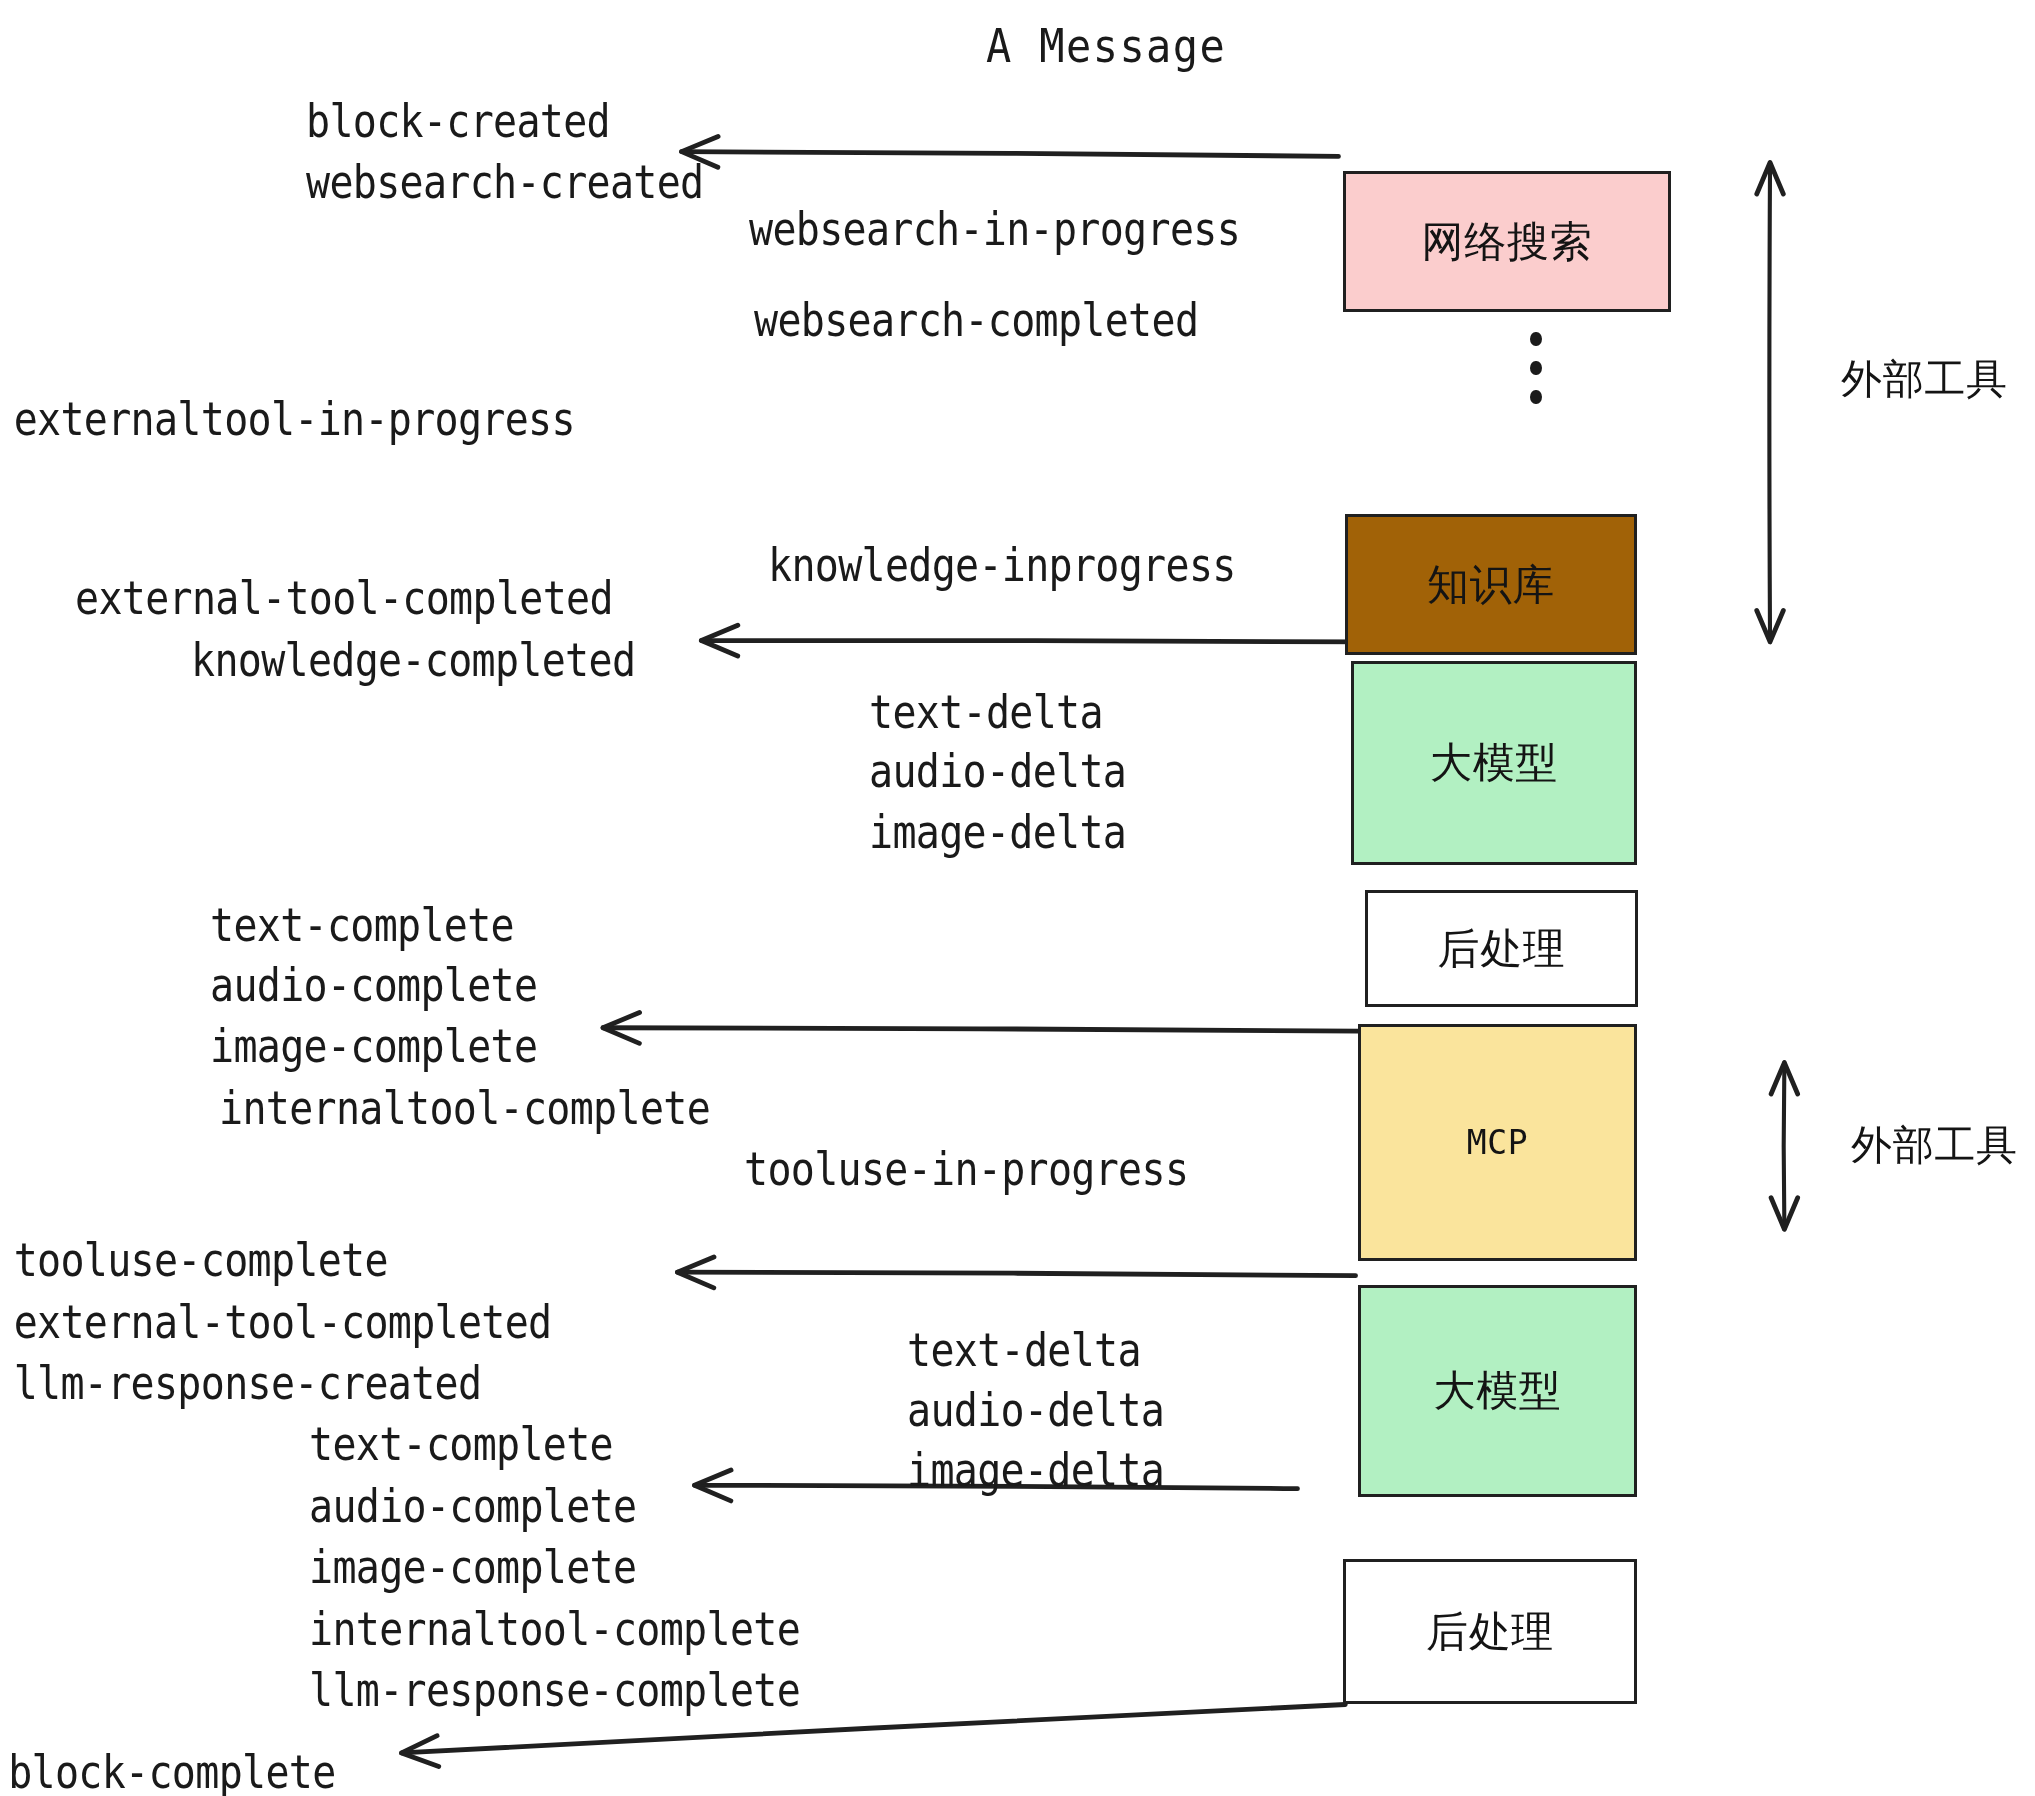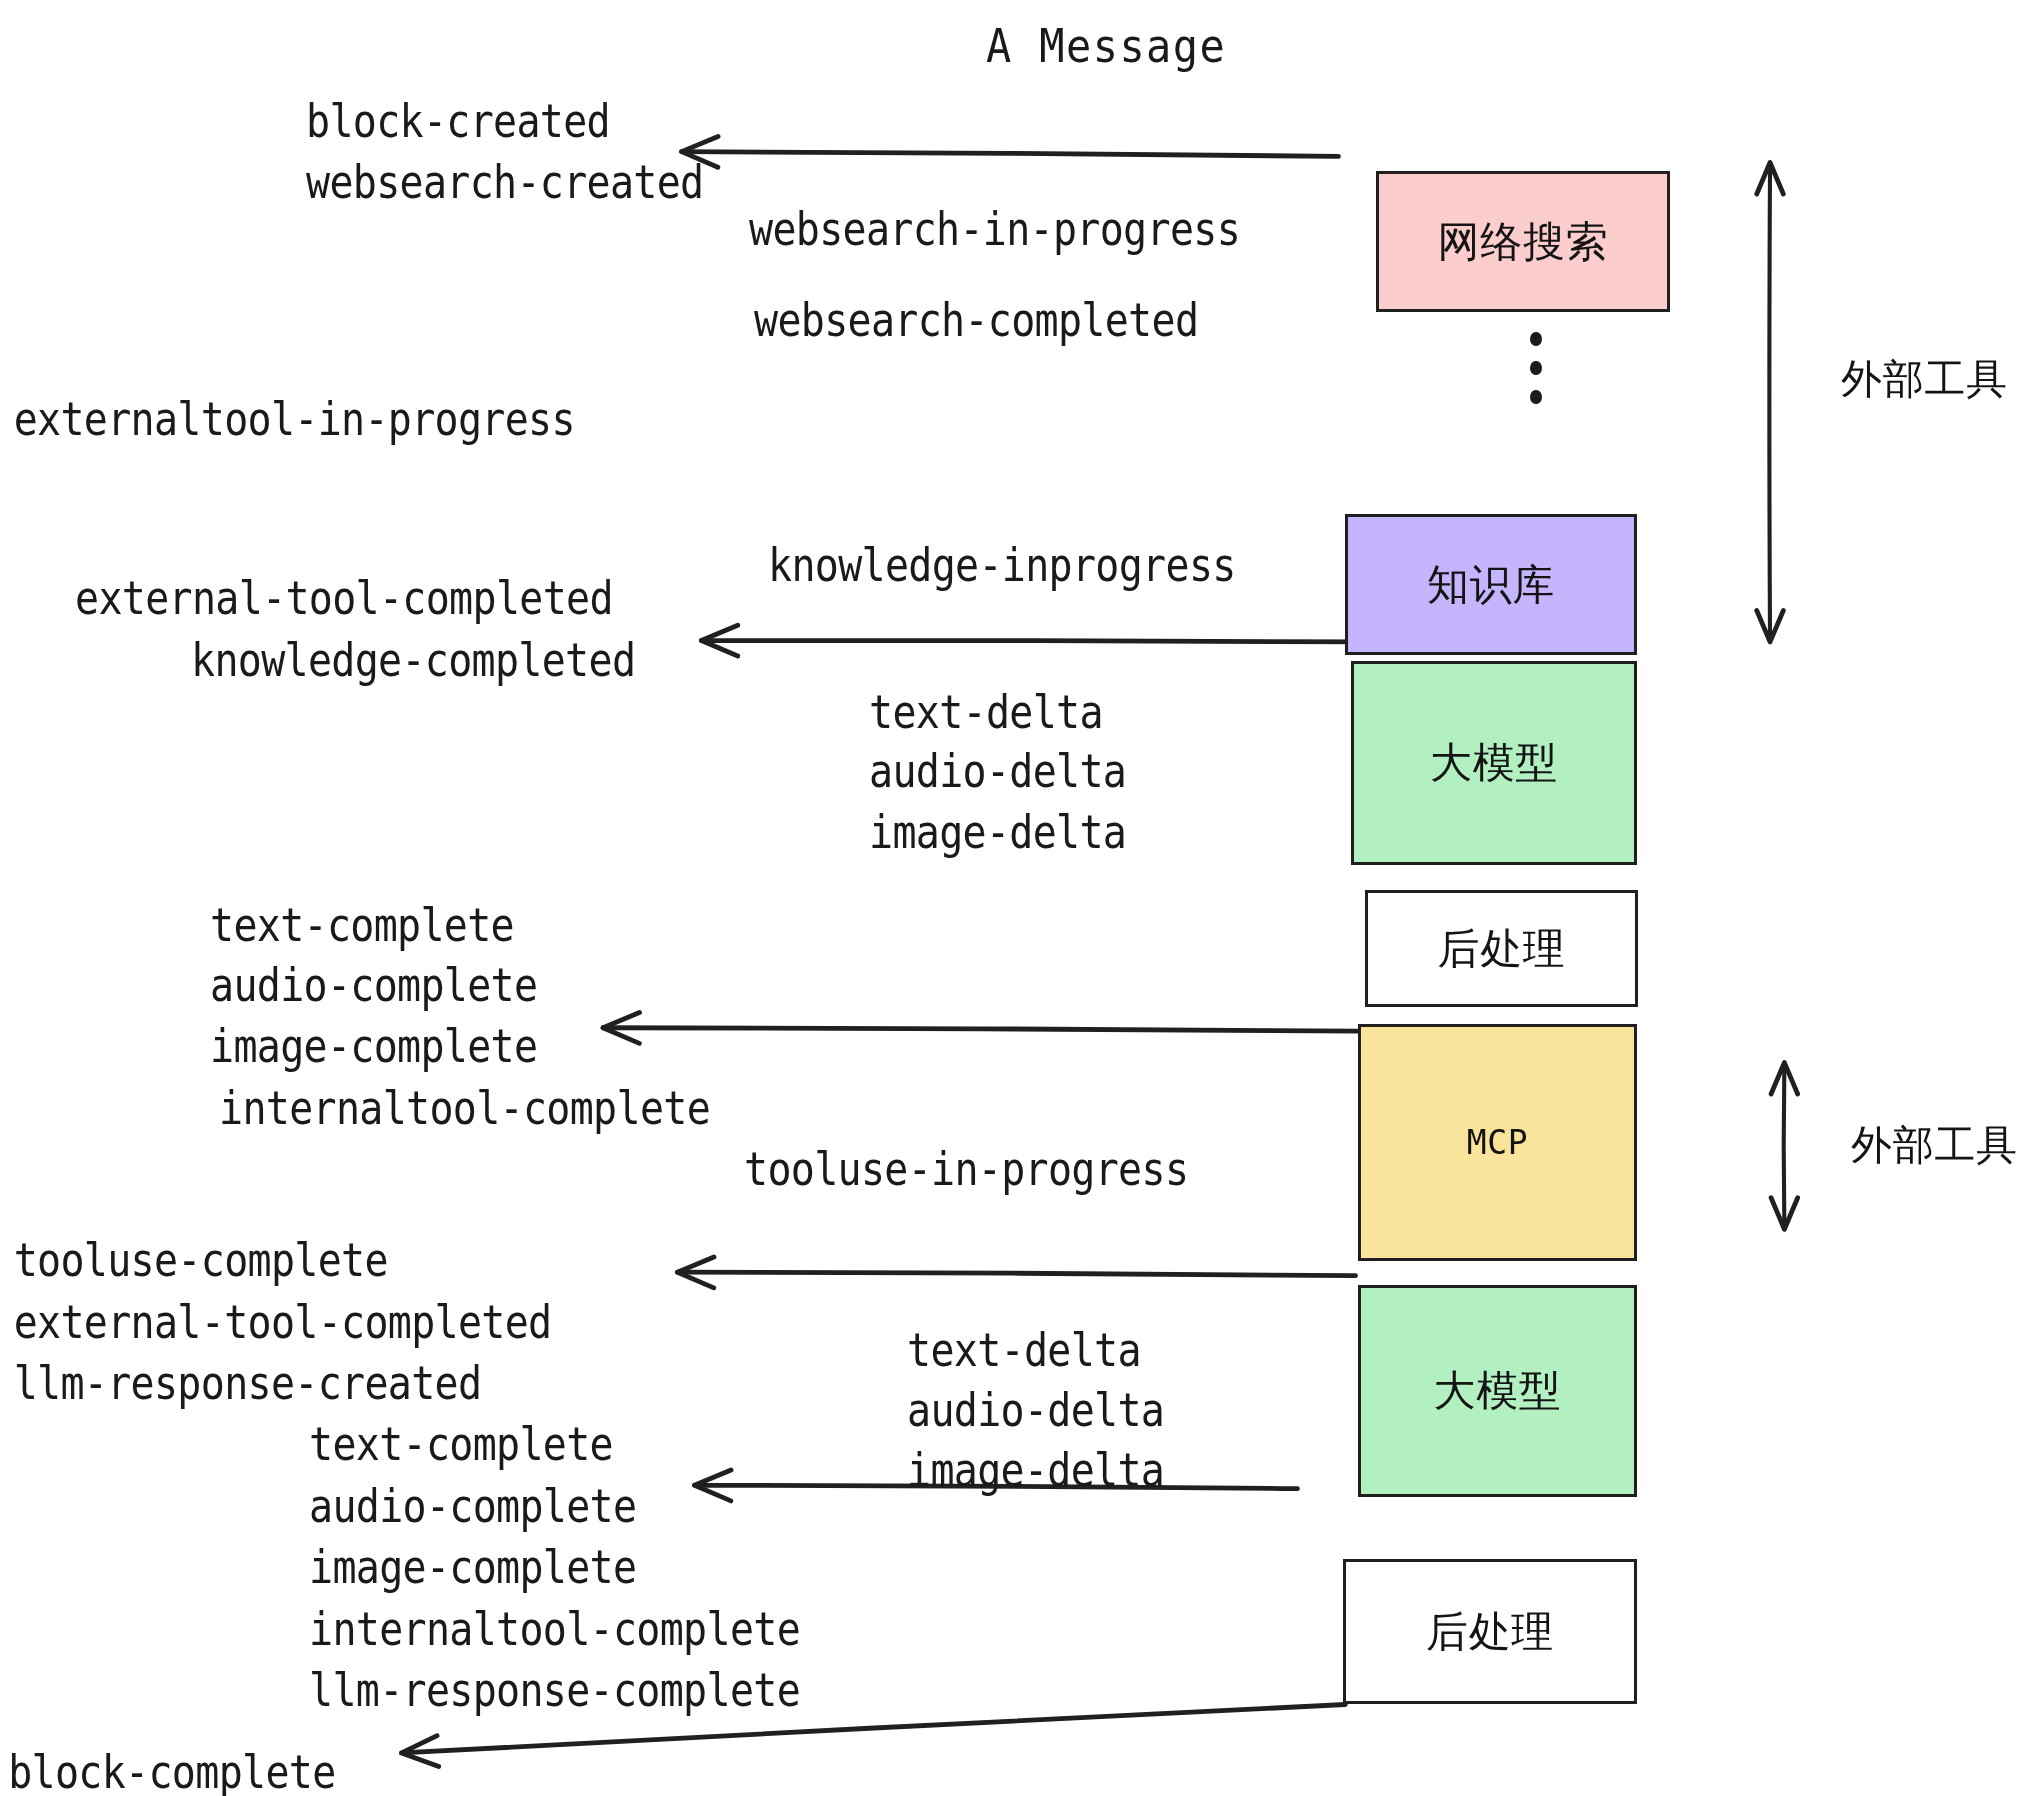--- a/index.html
+++ b/index.html
@@ -88,22 +88,22 @@
       <path d="M 642.5100141722716 2586.81560887126 L 588 2567 L 640.1923403191116 2541.7025769689076" stroke="#202020" stroke-width="7" fill="none" stroke-linecap="round" stroke-linejoin="round"></path>
       <path d="M 2592 238 Q 2590 589 2592 940" stroke="#202020" stroke-width="6" fill="none" stroke-linecap="round"></path>
       <path d="M 2572.5290828845673 284.05304970014424 L 2592 238 L 2611.4709171154327 284.05304970014424" stroke="#202020" stroke-width="7" fill="none" stroke-linecap="round" stroke-linejoin="round"></path>
       <path d="M 2611.4709171154327 893.9469502998558 L 2592 940 L 2572.5290828845673 893.9469502998558" stroke="#202020" stroke-width="7" fill="none" stroke-linecap="round" stroke-linejoin="round"></path>
       <path d="M 2613 1556 Q 2611 1678 2613 1800" stroke="#202020" stroke-width="6" fill="none" stroke-linecap="round"></path>
       <path d="M 2593.5290828845673 1602.0530497001444 L 2613 1556 L 2632.4709171154327 1602.0530497001444" stroke="#202020" stroke-width="7" fill="none" stroke-linecap="round" stroke-linejoin="round"></path>
       <path d="M 2632.4709171154327 1753.9469502998556 L 2613 1800 L 2593.5290828845673 1753.9469502998556" stroke="#202020" stroke-width="7" fill="none" stroke-linecap="round" stroke-linejoin="round"></path>
     </svg>
 
   <div id="boxes-host">
-      <div class="box" style="left: 1376px; top: 171px; width: 294px; height: 141px; background: rgb(251, 205, 205);">网络搜索</div>
-      <div class="box" style="left: 1345px; top: 514px; width: 292px; height: 141px; background: #c4b5fd;">知识库</div>
+      <div class="box" style="left: 1343px; top: 171px; width: 328px; height: 141px; background: rgb(251, 205, 205);">网络搜索</div>
+      <div class="box" style="left: 1345px; top: 514px; width: 292px; height: 141px; background: #a16207;">知识库</div>
       <div class="box" style="left: 1351px; top: 661px; width: 286px; height: 204px; background: rgb(178, 240, 194);">大模型</div>
       <div class="box" style="left: 1365px; top: 890px; width: 273px; height: 117px; background: rgb(255, 255, 255);">后处理</div>
       <div class="box mcp" style="left: 1358px; top: 1024px; width: 279px; height: 237px; background: rgb(250, 228, 156);">MCP</div>
       <div class="box" style="left: 1358px; top: 1285px; width: 279px; height: 212px; background: rgb(178, 240, 194);">大模型</div>
       <div class="box" style="left: 1343px; top: 1559px; width: 294px; height: 145px; background: rgb(255, 255, 255);">后处理</div>
     </div>
   <div id="events-host">
       <div class="evt" style="left: 306px; top: 104px;">block-created</div>
       <div class="evt" style="left: 306px; top: 165px;">websearch-created</div>
       <div class="evt" style="left: 749px; top: 212px;">websearch-in-progress</div>

